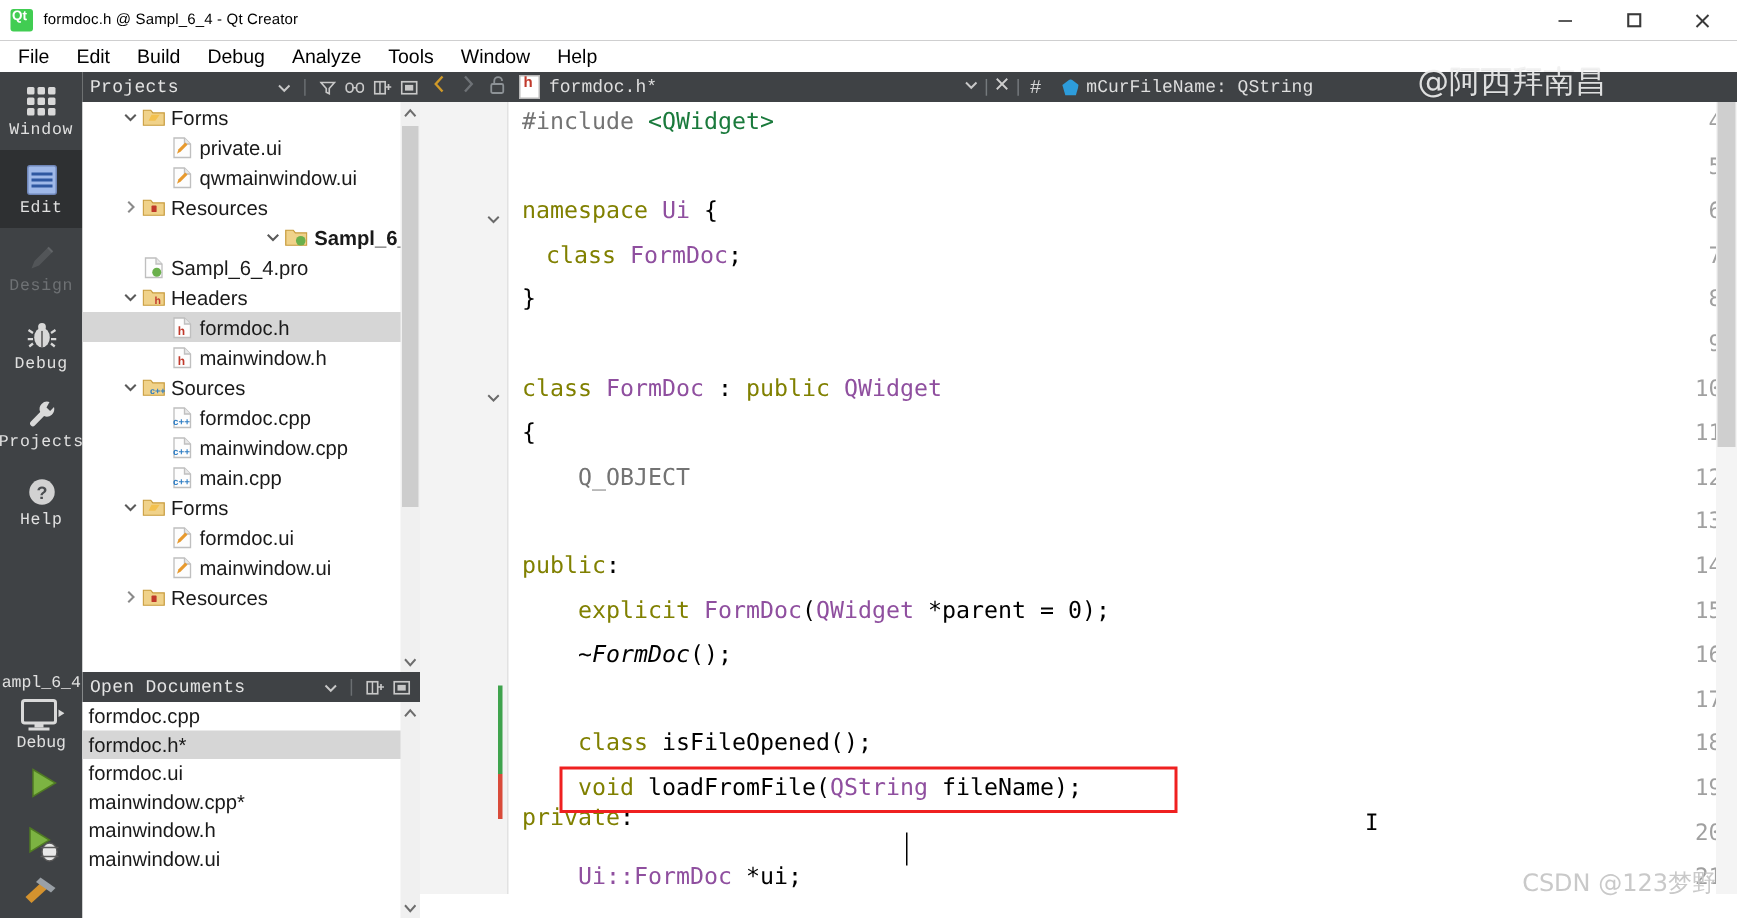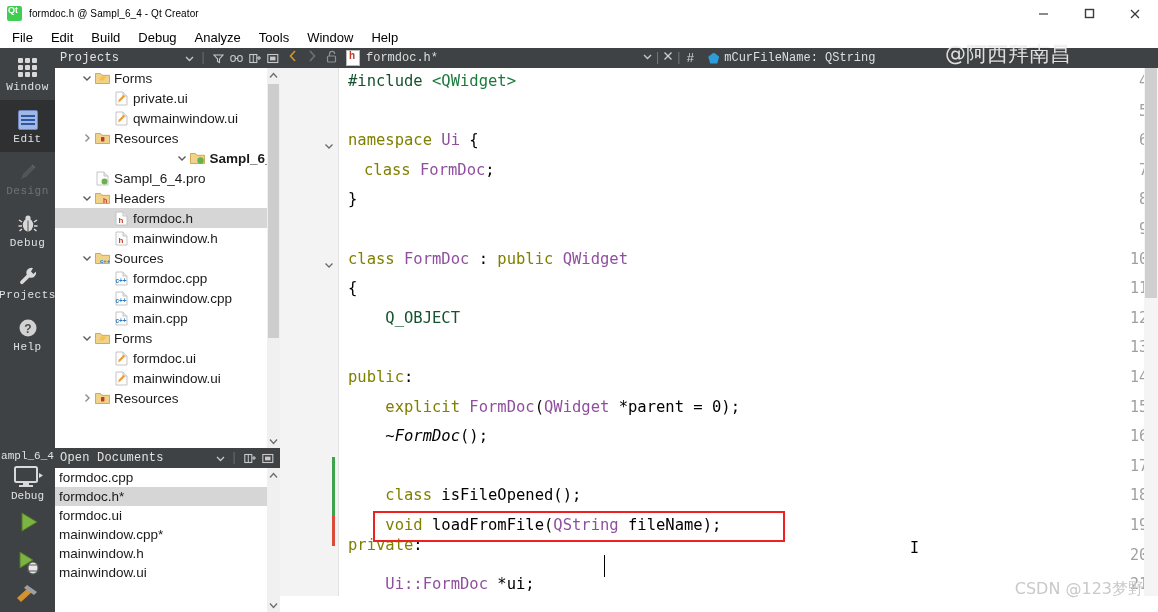--- a/index.html
+++ b/index.html
@@ -115,21 +115,21 @@
     font-family:"DejaVu Sans Mono","Liberation Mono",monospace;font-size:15.5px;}
   .gutter{position:absolute;left:0;top:0;width:58px;height:544px;background:#f3f3f3;}
   .gutter-border{position:absolute;left:58px;top:0;width:1px;height:544px;background:#e2e2e2;}
   .lnum{position:absolute;right:10px;width:48px;text-align:right;color:#a0a0a0;font-size:15px;
     font-family:"DejaVu Sans Mono","Liberation Mono",monospace;}
   .chgmark{position:absolute;left:52px;width:3px;}
   .codeline{position:absolute;left:68px;white-space:pre;color:#000000;}
 
   .k{color:#808000;}            
   .t{color:#8f4f9f;}            
-  .pp{color:#14532d;}           
+  .pp{color:#737373;}           
   .str{color:#1a7a3c;}  
   .em{font-style:italic;}
   .pl{color:#000000;}
 
   .redbox{position:absolute;border:2px solid #ef2020;box-sizing:border-box;pointer-events:none;}
   .caret{position:absolute;width:1px;background:#000;}
   .mousecur{position:absolute;color:#000;font-size:15px;font-family:"DejaVu Sans Mono",monospace;}
 
   .edscroll{position:absolute;right:0;top:20px;width:14px;height:544px;background:#f4f4f4;}
   .edscroll .thumb{position:absolute;left:1px;top:0;width:12px;height:230px;background:#cfcfcf;}

